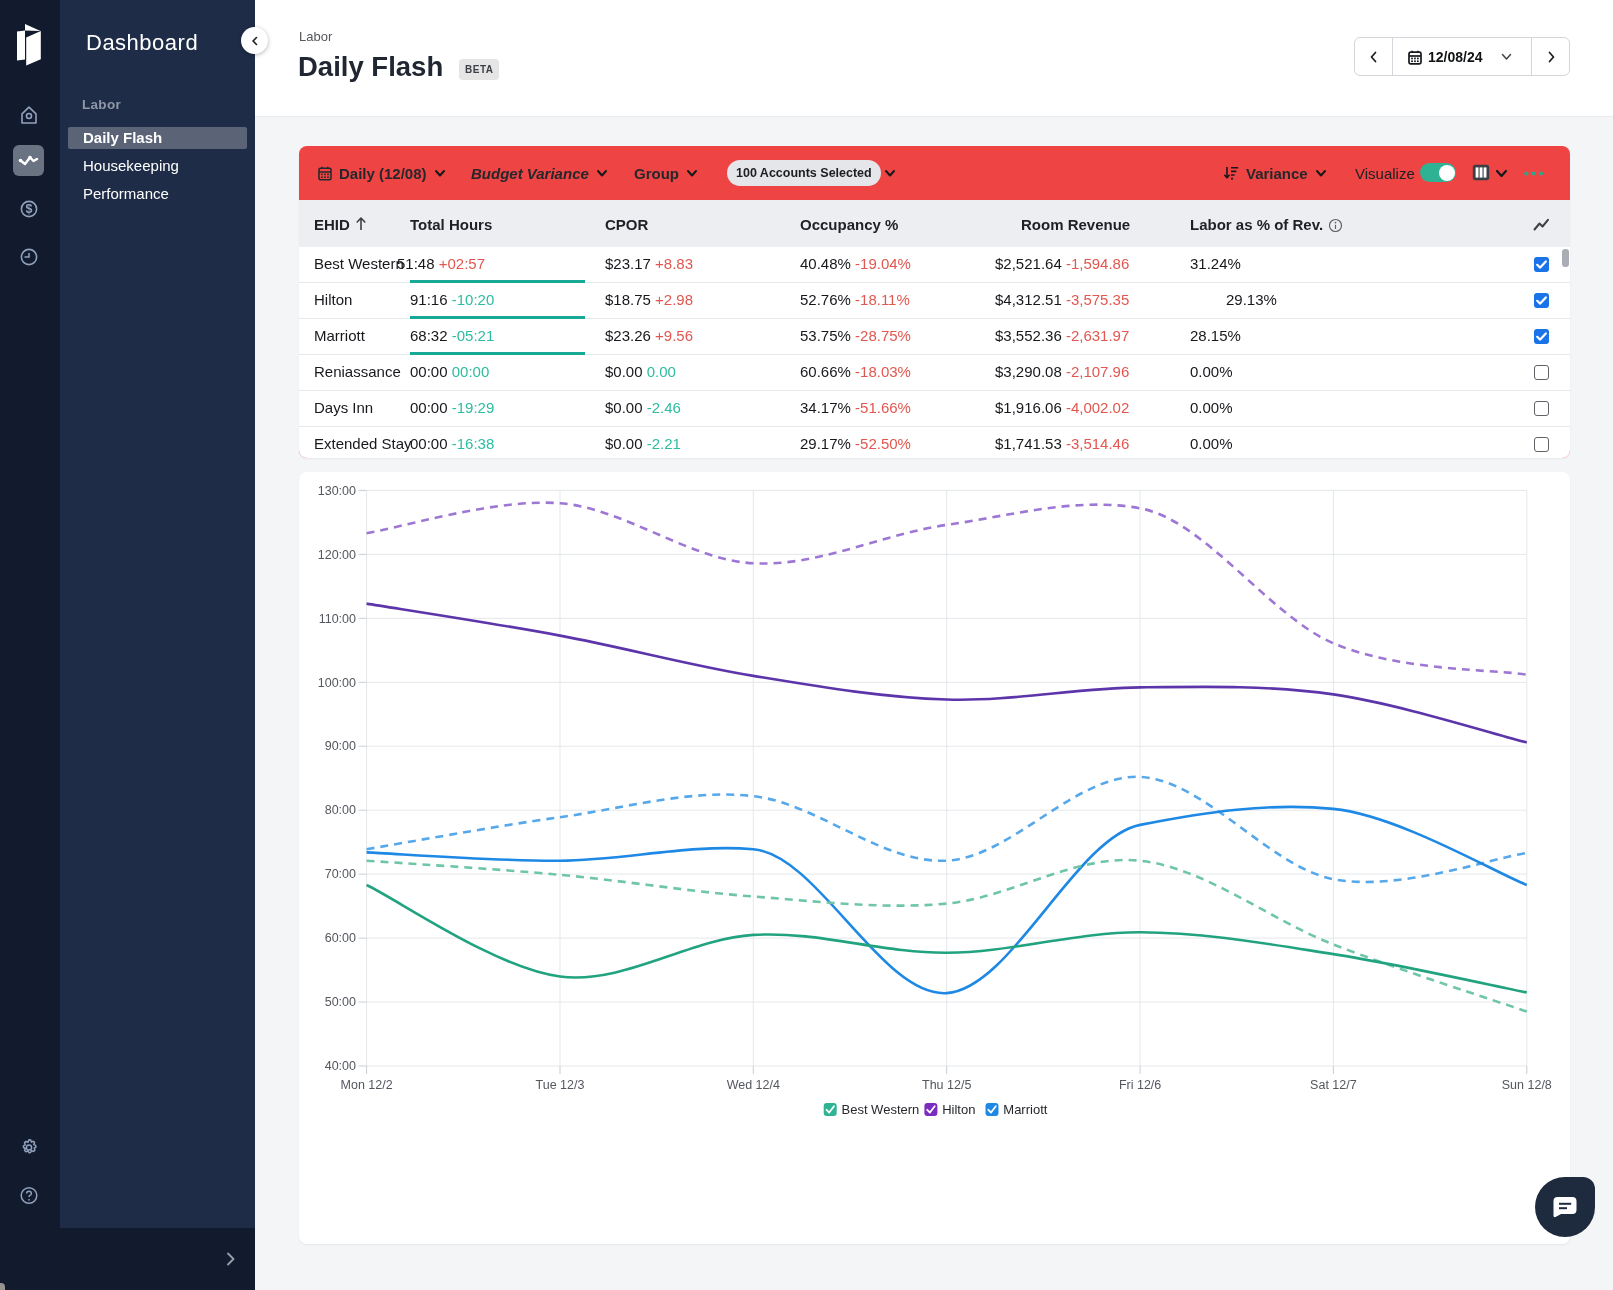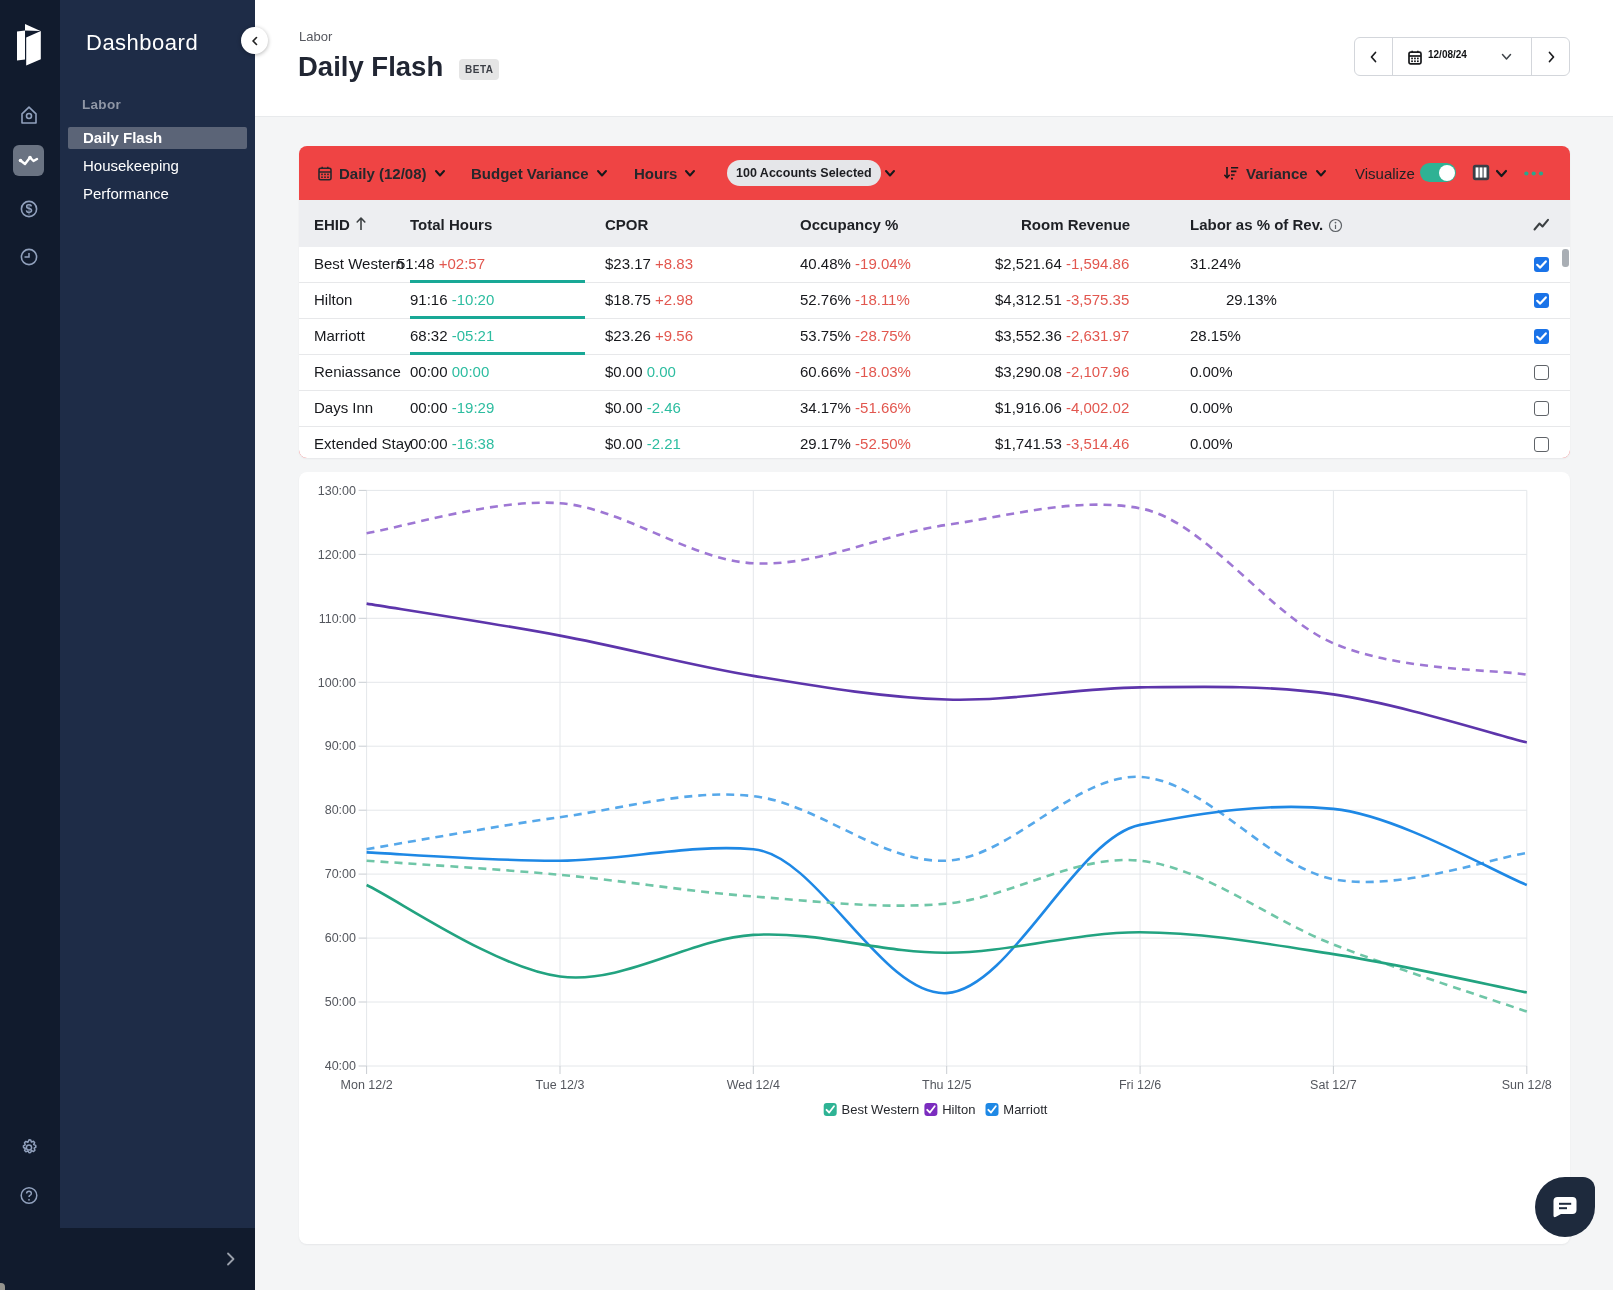--- a/index.html
+++ b/index.html
@@ -13,21 +13,21 @@
 .nav-sel { position:absolute; left:68px; top:127px; width:179px; height:22px; background:#5b6477; border-radius:2px; z-index:6; }
 .nav-item { position:absolute; left:83px; font-size:15px; color:#fff; z-index:7; }
 .sicon { position:absolute; left:0; width:60px; text-align:center; z-index:6; }
 #topbar { position:absolute; left:255px; top:0; width:1358px; height:117px; background:#fff; border-bottom:1px solid #e8eaec; }
 .crumb { position:absolute; left:44px; top:29px; font-size:13px; color:#55575e; }
 .pagetitle { position:absolute; left:43px; top:51px; font-size:27.5px; font-weight:700; color:#212633; }
 .beta { position:absolute; left:204px; top:59px; background:#e5e5e5; color:#3c3f46; font-size:10px; font-weight:700; letter-spacing:.5px; padding:5px 6px; border-radius:4px; }
 #datepick { position:absolute; left:1099px; top:37px; width:216px; height:39px; border:1px solid #d3d6db; border-radius:6px; background:#fff; }
 .dseg1 { position:absolute; left:0; top:0; width:38px; height:37px; border-right:1px solid #d3d6db; display:flex; align-items:center; justify-content:center; }
 .dseg3 { position:absolute; right:0; top:0; width:38px; height:37px; border-left:1px solid #d3d6db; display:flex; align-items:center; justify-content:center; }
-.dtxt { position:absolute; left:73px; top:11px; font-size:10px; font-weight:700; color:#101214; }
+.dtxt { position:absolute; left:73px; top:11px; font-size:14px; font-weight:700; color:#101214; }
 #card1 { position:absolute; left:299px; top:146px; width:1271px; height:312px; background:#ef4444; border-radius:8px; box-shadow:0 1px 2px rgba(16,24,40,.06); overflow:hidden; }
 #card2 { position:absolute; left:299px; top:472px; width:1271px; height:772px; background:#fff; border-radius:8px; box-shadow:0 1px 2px rgba(16,24,40,.06); overflow:hidden; }
 .tbi { position:absolute; top:0; height:54px; display:flex; align-items:center; gap:7px; font-size:15px; font-weight:700; color:#26272b; white-space:nowrap; }
 .pill { background:#e5e6e9; border-radius:14px; padding:6px 9px; font-size:12.5px; font-weight:700; color:#1c1d21; }
 #thead { position:absolute; left:0; top:54px; width:1271px; height:47px; background:#edeef1; }
 .th { position:absolute; top:16px; font-size:15px; font-weight:700; color:#1e2025; white-space:nowrap; }
 .row { position:absolute; left:0; width:1271px; height:36px; background:#fff; border-bottom:1px solid #e7e8ea; }
 .c { position:absolute; top:8px; font-size:15px; color:#17181c; white-space:nowrap; }
 .red { color:#e2574f; }
 .teal { color:#2dbda0; }
@@ -151,28 +151,28 @@
           <rect x="3.2" y="10.4" width="1.6" height="1.6"></rect>
           <rect x="6.2" y="10.4" width="1.6" height="1.6"></rect>
           <rect x="9.2" y="10.4" width="1.6" height="1.6"></rect>
         </g>
       </svg>
 <span>Daily (12/08)</span>
       <svg width="12" height="9" viewBox="0 0 12 9">
         <path d="M2 2 L6 6.5 L10 2" stroke="#17181b" stroke-width="2" fill="none" stroke-linecap="round" stroke-linejoin="round"></path>
       </svg>
     </div>
-<div class="tbi" style="left:172px;">
+<div class="tbi" style="left:172px;font-style:italic;">
       <span>Budget Variance</span>
       <svg width="12" height="9" viewBox="0 0 12 9">
         <path d="M2 2 L6 6.5 L10 2" stroke="#17181b" stroke-width="2" fill="none" stroke-linecap="round" stroke-linejoin="round"></path>
       </svg>
     </div>
 <div class="tbi" style="left:335px;">
-      <span>Hours</span>
+      <span>Group</span>
       <svg width="12" height="9" viewBox="0 0 12 9">
         <path d="M2 2 L6 6.5 L10 2" stroke="#17181b" stroke-width="2" fill="none" stroke-linecap="round" stroke-linejoin="round"></path>
       </svg>
     </div>
 <div class="tbi" style="left:428px;">
       <span class="pill">100 Accounts Selected</span>
     </div>
 <svg style="position:absolute;left:585px;top:23px;" width="12" height="9" viewBox="0 0 12 9">
       <path d="M2 2 L6 6.5 L10 2" stroke="#17181b" stroke-width="2" fill="none" stroke-linecap="round" stroke-linejoin="round"></path>
     </svg>

